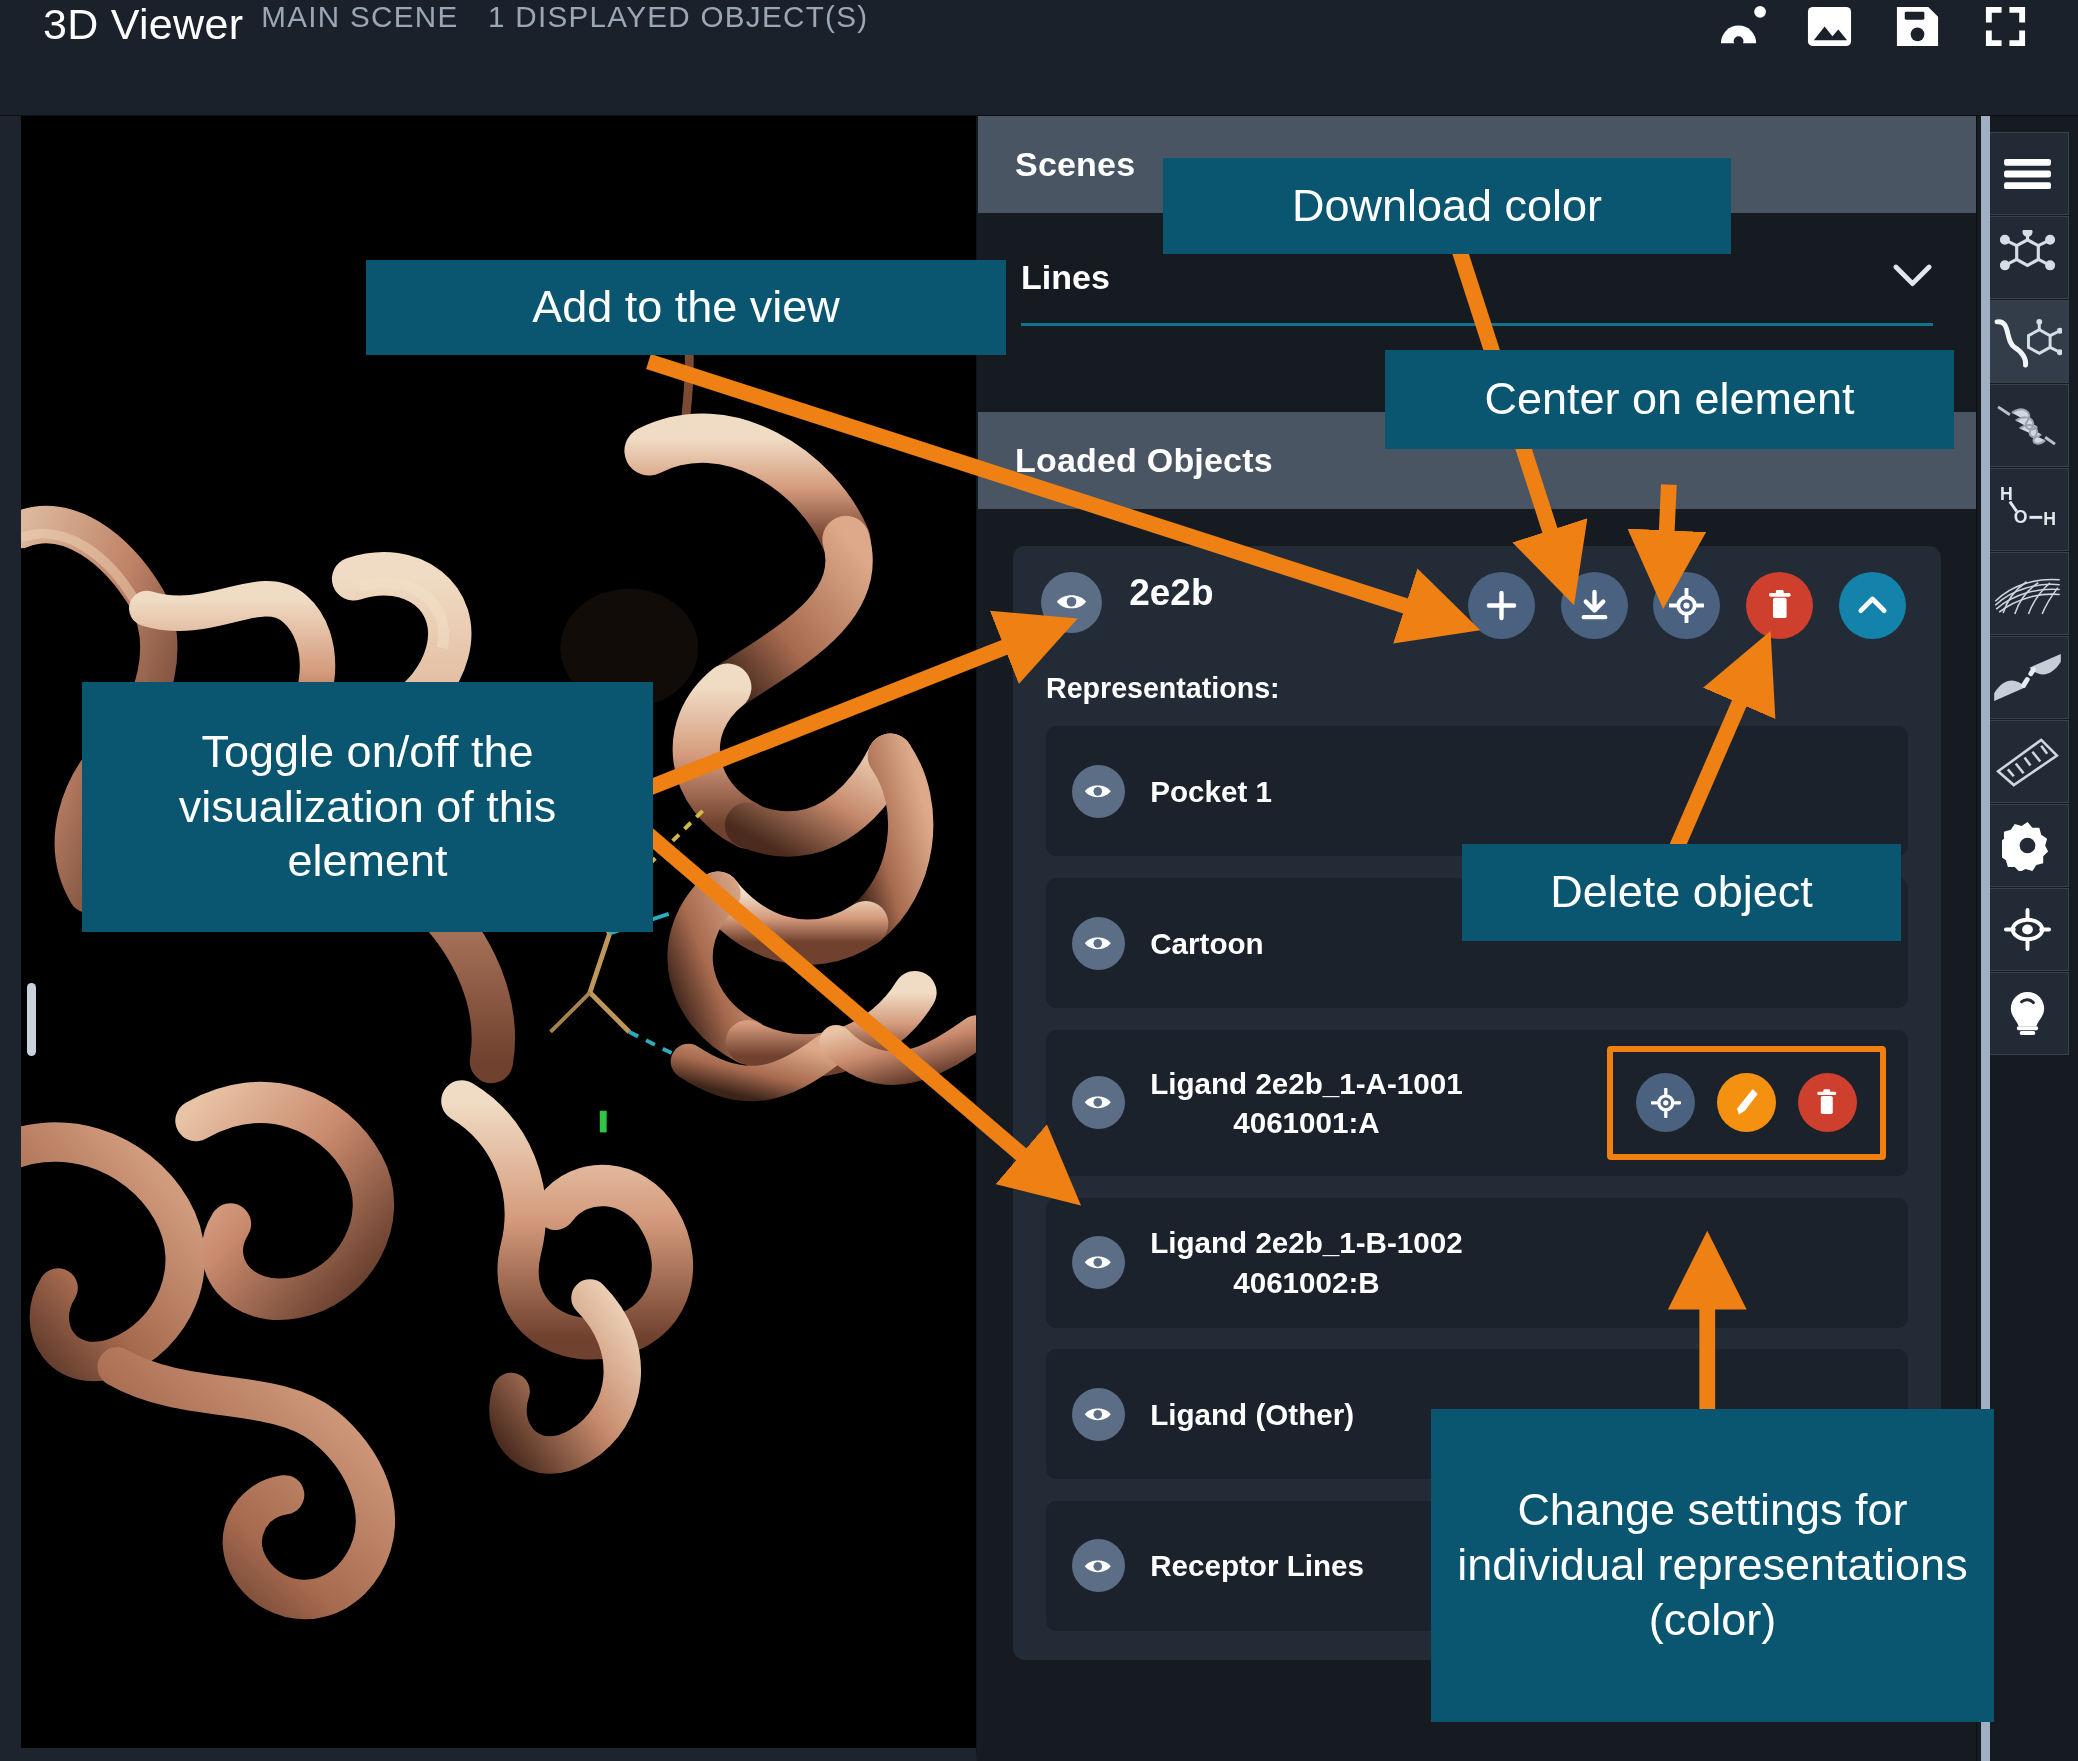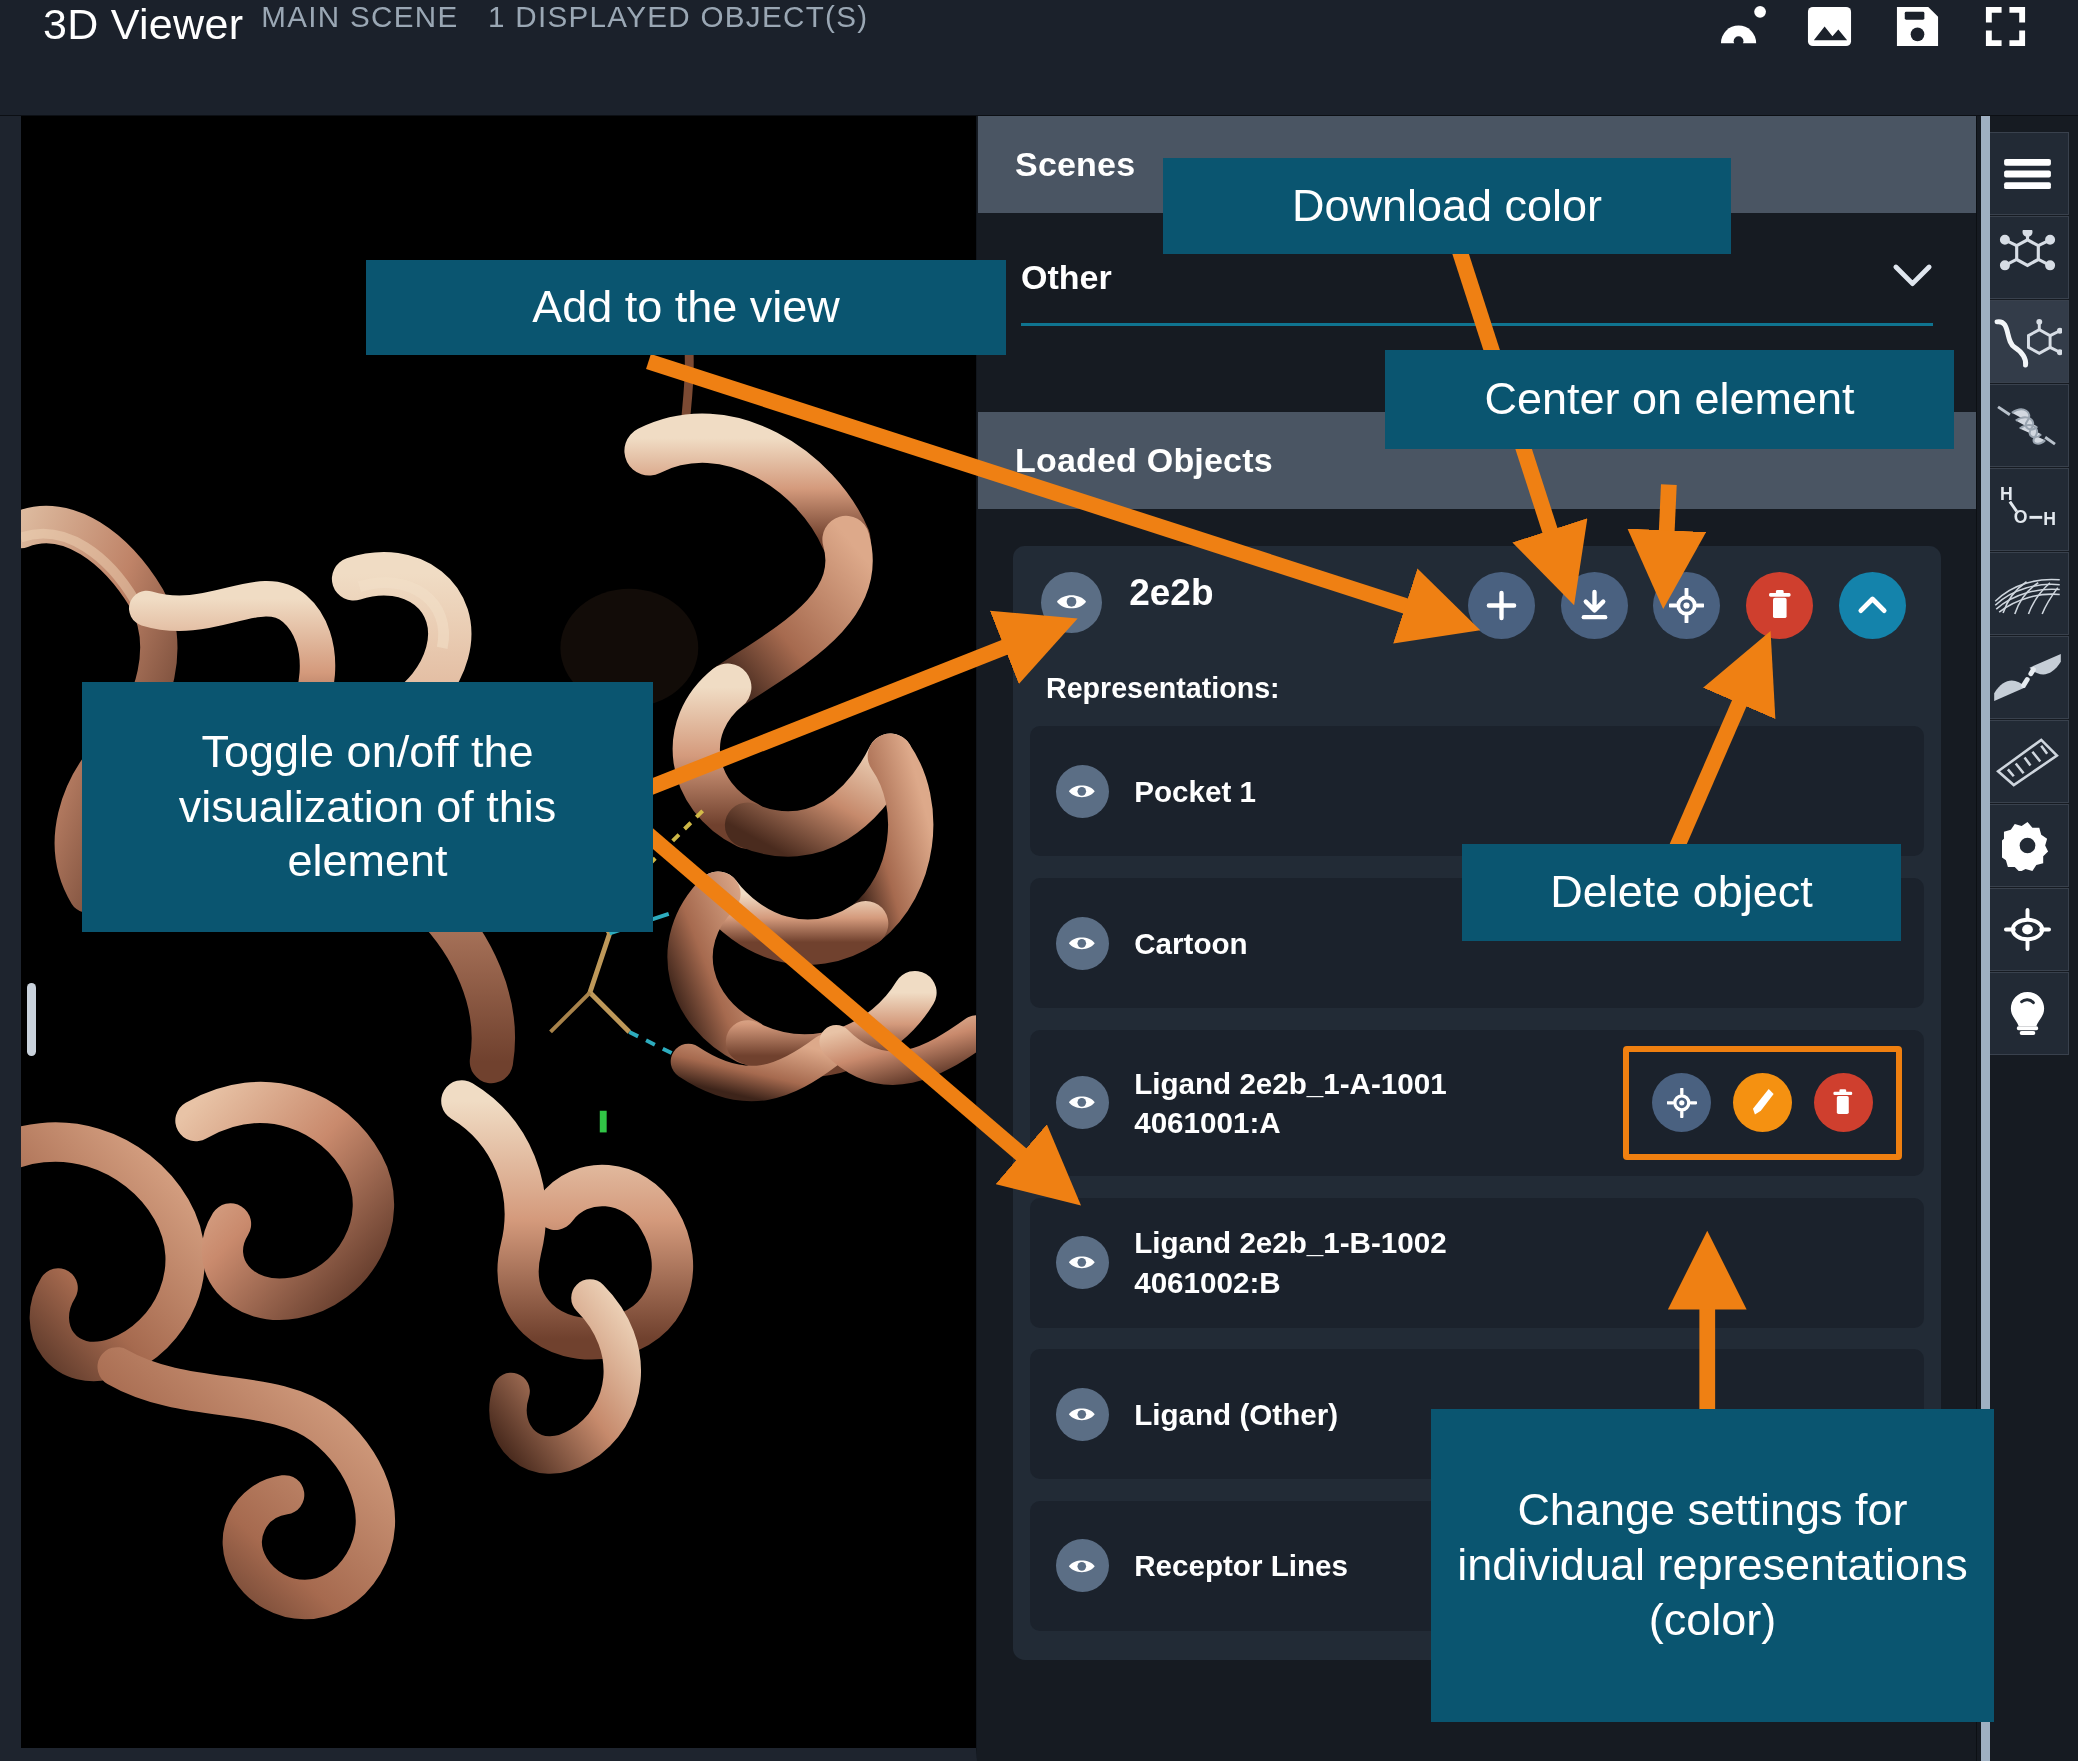--- a/index.html
+++ b/index.html
@@ -77,21 +77,21 @@
     width:67px; height:67px; border-radius:50%; background:#4a6180;
     display:flex; align-items:center; justify-content:center; cursor:pointer;
     flex:0 0 auto;
   }
   .abtn.red{ background:#cf3f2e; }
   .abtn.cyan{ background:#1483ab; }
   .abtn.orange{ background:#f59111; }
   .abtn.sm{ width:59px; height:59px; }
 
   .reps-label{ color:#fff; font-size:28.6px; font-weight:700; padding:33px 0 0 33px; }
-  .reps-list{ padding:0 17px; }
+  .reps-list{ padding:0 33px;text-align:center; }
   .rep-row{
     margin-top:21.7px; background:#1b222c; border-radius:9.9px;
     min-height:130px; display:flex; align-items:center; padding:15.8px 21.7px 15.8px 25.6px;
   }
   .rep-label{ color:#fff; font-size:29.6px; font-weight:700; margin-left:25.6px; line-height:1.32; }
   .rep-actions{ margin-left:auto; display:flex; align-items:center; gap:21.7px; }
   .rep-actions.boxed{
     border:6.9px solid #f08010; padding:21.7px 23.6px; border-radius:3.9px;
   }
 
@@ -233,21 +233,21 @@
     </svg>
     <div id="left-handle"></div>
   </div>
 
   <div id="panel">
 
     <div class="sec-head">Scenes</div>
     <div class="sec-body">
       <div id="scene-select-wrap">
         <div id="scene-select">
-          <span class="val">Other</span>
+          <span class="val">Lines</span>
           <span class="chev">
             <svg width="41" height="25.6" viewBox="0 0 42 26">
                 <path d="M4 4 L21 21 L38 4" stroke="#dfe6ee" stroke-width="5" fill="none" stroke-linecap="round" stroke-linejoin="round"></path>
               </svg>
           </span>
         </div>
       </div>
       <div id="scene-pad"></div>
     </div>
 

